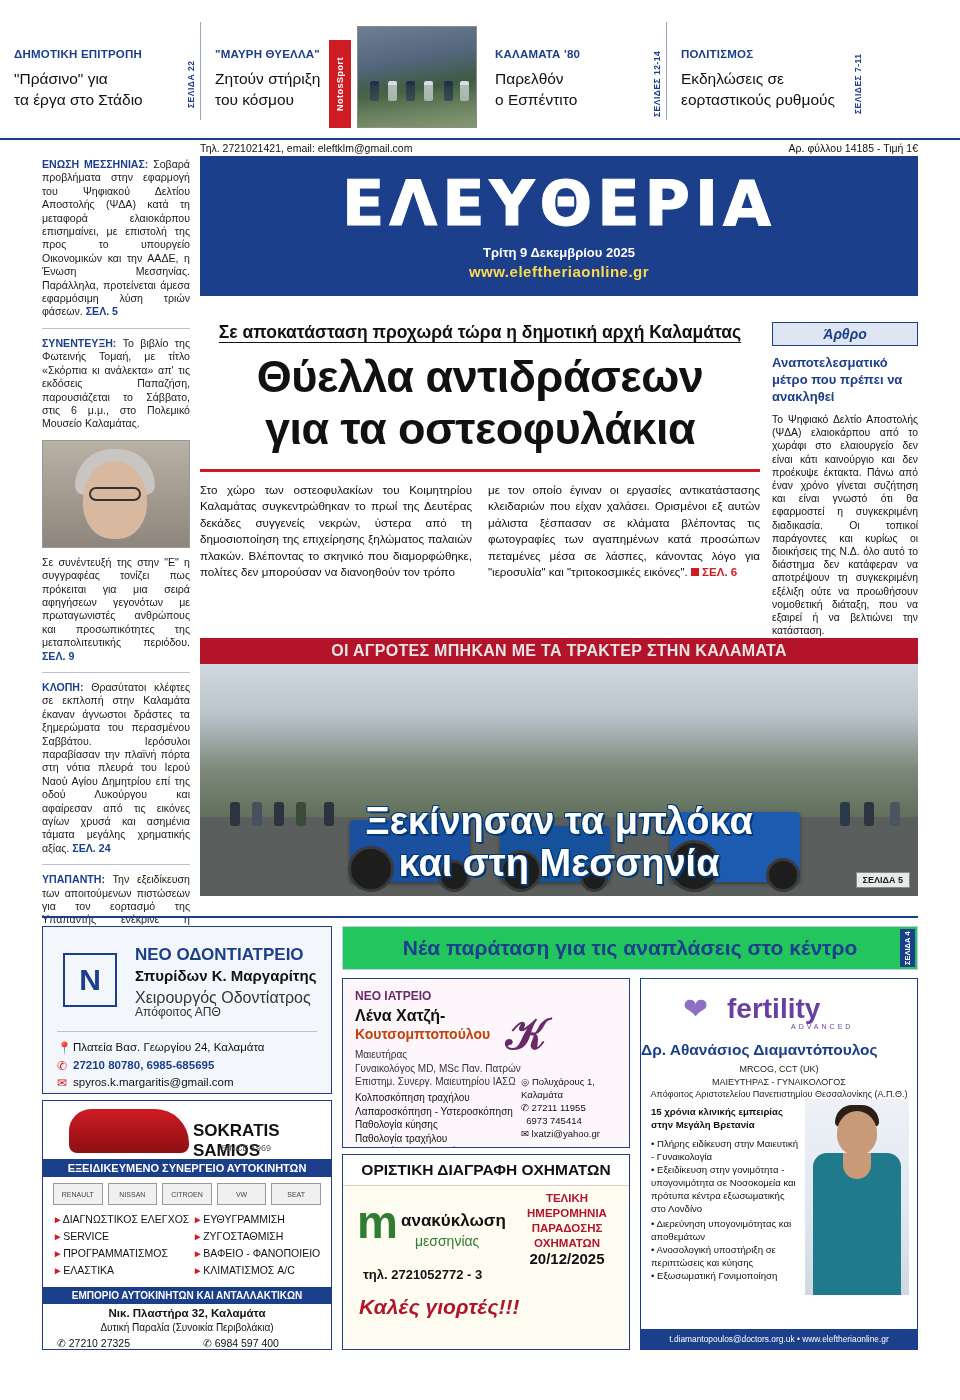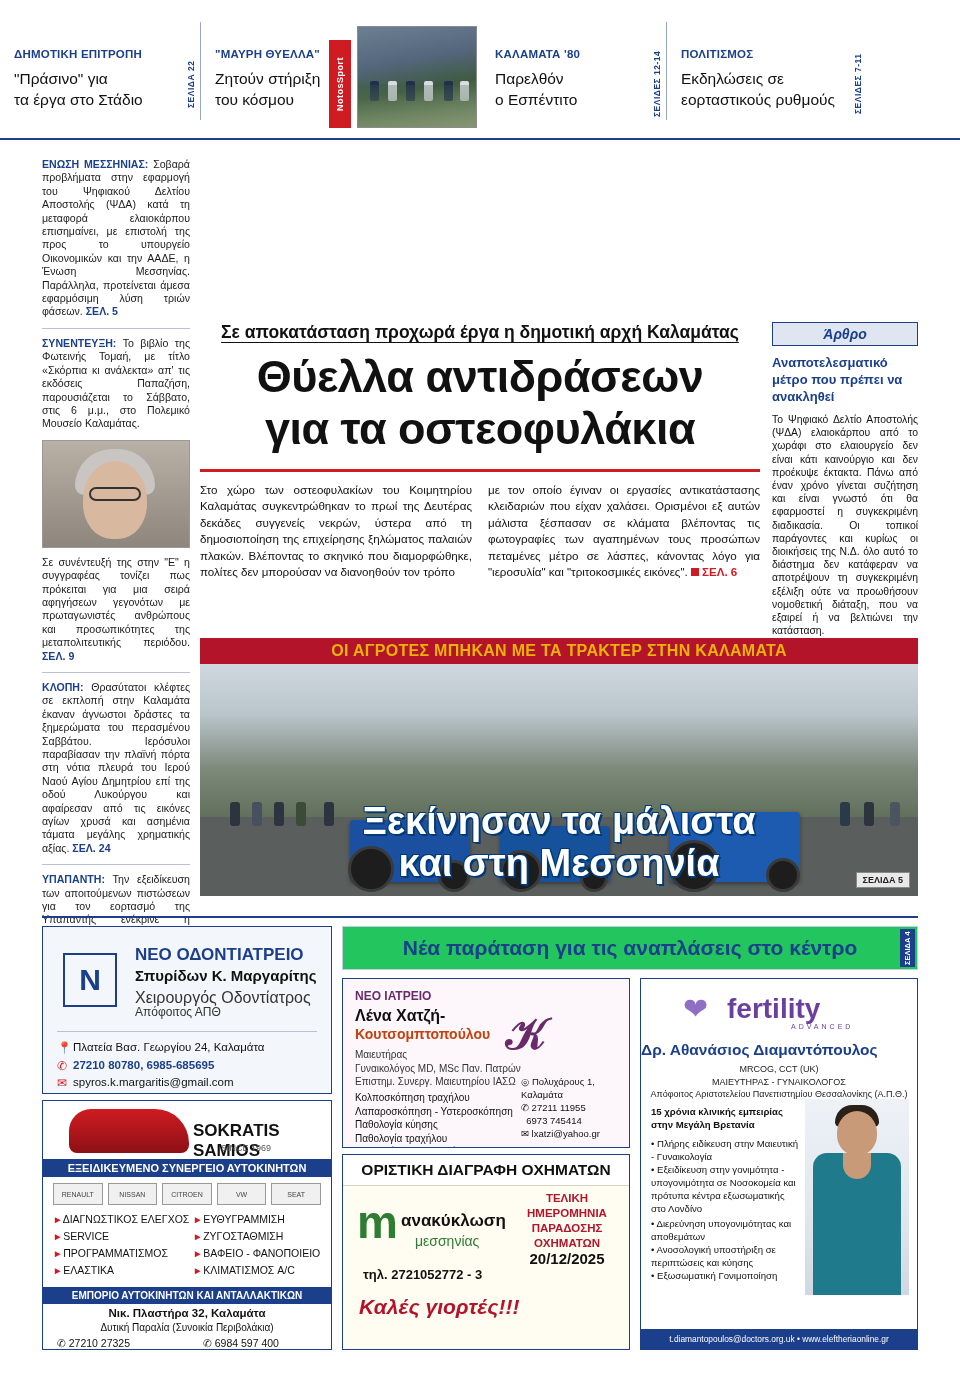--- a/index.html
+++ b/index.html
@@ -110,21 +110,21 @@
   }
   .arthro h3 {
     margin: 8px 0 8px 0; font-size: 13px; line-height: 17px; color: #1b3f8b; font-weight: bold;
   }
   .arthro p { margin: 0; font-size: 10.4px; line-height: 13.2px; text-align: justify; }
   .arthro .sel { text-align: right; font-weight: bold; font-size: 10.5px; color: #1b3f8b; margin-top: 8px; font-style: italic; }
 
   
   .photoblock { position: absolute; left: 200px; top: 638px; width: 718px; height: 262px; }
   .photoband {
-    background: #b4142a; color: #eab308; text-align: center; font-size: 16px; font-weight: bold;
+    background: #b4142a; color: #e5e5e5; text-align: center; font-size: 16px; font-weight: bold;
     padding: 4px 0; letter-spacing: .3px;
   }
   .photo {
     position: relative; width: 718px; height: 232px; overflow: hidden;
     background: linear-gradient(180deg,#cfd8de 0%, #b9c4cb 22%, #7d8a7a 45%, #5c6a57 70%, #4a5246 100%);
   }
   .photo .road { position:absolute; left:0; right:0; bottom:0; height:34%; background:#5a5f5e; }
   .photo .tractor {
     position:absolute; bottom:14px; background:#1b4fa0; border-radius:4px; box-shadow:0 2px 4px rgba(0,0,0,.4);
   }
@@ -308,20 +308,31 @@
     <div class="tsbox ts5">
       <div class="kicker">ΠΟΛΙΤΙΣΜΟΣ</div>
       <div class="lines">
         <div>Εκδηλώσεις σε</div>
         <div>εορταστικούς ρυθμούς</div>
       </div>
       <div class="sidetag">ΣΕΛΙΔΕΣ 7-11</div>
     </div>
   </div>
 
+  <div class="mast-wrap">
+    <div class="infoline">
+      <span>Τηλ. 2721021421, email: eleftklm@gmail.com</span>
+      <span>Αρ. φύλλου 14185 - Τιμή 1€</span>
+    </div>
+    <div class="masthead">
+      <div class="logo">ΕΛΕΥΘΕΡΙΑ</div>
+      <div class="date">Τρίτη 9 Δεκεμβρίου 2025</div>
+      <div class="url">www.eleftheriaonline.gr</div>
+    </div>
+  </div>
 
   <div class="leftcol" style="top:158px">
     <p>
       <span class="lead">ΕΝΩΣΗ ΜΕΣΣΗΝΙΑΣ:</span><span> Σοβαρά προβλήματα στην εφαρμογή του Ψηφιακού Δελτίου Αποστολής (ΨΔΑ) κατά τη μεταφορά ελαιοκάρπου επισημαίνει, με επιστολή της προς το υπουργείο Οικονομικών και την ΑΑΔΕ, η Ένωση Μεσσηνίας. Παράλληλα, προτείνεται άμεσα εφαρμόσιμη λύση τριών φάσεων.</span>
       <span class="sel">ΣΕΛ. 5</span>
     </p>
     <div class="leftrule"></div>
     <p>
       <span class="lead">ΣΥΝΕΝΤΕΥΞΗ:</span><span> Το βιβλίο της Φωτεινής Τομαή, με τίτλο «Σκόρπια κι ανάλεκτα» απ' τις εκδόσεις Παπαζήση, παρουσιάζεται το Σάββατο, στις 6 μ.μ., στο Πολεμικό Μουσείο Καλαμάτας.</span>
     </p>
@@ -340,30 +351,30 @@
       <span class="sel">ΣΕΛ. 24</span>
     </p>
     <div class="leftrule"></div>
     <p>
       <span class="lead">ΥΠΑΠΑΝΤΗ:</span><span> Την εξειδίκευση των αποιτούμενων πιστώσεων για τον εορτασμό της Υπαπαντής ενέκρινε η Δημοτική Επιτροπή Καλαμάτας. Ο δήμος θα προσβλέπει γεύμα προς τιμήν των επισήμων ενώ παράλληλα, θα καλυφθούν δαπάνες για ανθοστολισμό και διαμονή προσκεκλημένων. Η συνολική δαπάνη ανέρχεται στα 15.126 ευρώ.</span>
       <span class="sel">ΣΕΛ. 4</span>
     </p>
   </div>
 
   <div class="mainhead">
-    <div class="over">Σε αποκατάσταση προχωρά έργα η δημοτική αρχή Καλαμάτας</div>
+    <div class="over">Σε αποκατάσταση προχωρά τώρα η δημοτική αρχή Καλαμάτας</div>
     <h1>
       <span>Θύελλα αντιδράσεων</span><br>
       <span>για τα οστεοφυλάκια</span>
     </h1>
     <div class="redrule"></div>
     <div class="body2">
       <div>Στο χώρο των οστεοφυλακίων του Κοιμητηρίου Καλαμάτας συγκεντρώθηκαν το πρωί της Δευτέρας δεκάδες συγγενείς νεκρών, ύστερα από τη δημοσιοποίηση της επιχείρησης ξηλώματος παλαιών πλακών. Βλέποντας το σκηνικό που διαμορφώθηκε, πολίτες δεν μπορούσαν να διανοηθούν τον τρόπο</div>
       <div>
-        <span>με τον οποίο έγιναν οι εργασίες αντικατάστασης κλειδαριών που είχαν χαλάσει. Ορισμένοι εξ αυτών μάλιστα ξέσπασαν σε κλάματα βλέποντας τις φωτογραφίες των αγαπημένων τους προσώπων πεταμένες μέτρο σε λάσπες, κάνοντας λόγο για "ιεροσυλία" και "τριτοκοσμικές εικόνες".</span>
+        <span>με τον οποίο έγιναν οι εργασίες αντικατάστασης κλειδαριών που είχαν χαλάσει. Ορισμένοι εξ αυτών μάλιστα ξέσπασαν σε κλάματα βλέποντας τις φωτογραφίες των αγαπημένων κατά προσώπων πεταμένες μέσα σε λάσπες, κάνοντας λόγο για "ιεροσυλία" και "τριτοκοσμικές εικόνες".</span>
         <span class="sq"></span><span class="selref">ΣΕΛ. 6</span>
       </div>
     </div>
   </div>
 
   <div class="arthro">
     <div class="head">Άρθρο</div>
     <h3>Αναποτελεσματικό μέτρο που πρέπει να ανακληθεί</h3>
     <p>Το Ψηφιακό Δελτίο Αποστολής (ΨΔΑ) ελαιοκάρπου από το χωράφι στο ελαιουργείο δεν είναι κάτι καινούργιο και δεν προέκυψε έκτακτα. Πάνω από έναν χρόνο γίνεται συζήτηση και είναι γνωστό ότι θα εφαρμοστεί η συγκεκριμένη διαδικασία. Οι τοπικοί παράγοντες και κυρίως οι διοικήσεις της Ν.Δ. όλο αυτό το διάστημα δεν κατάφεραν να αποτρέψουν τη συγκεκριμένη εξέλιξη ούτε να προωθήσουν νομοθετική διάταξη, που να εξαιρεί ή να βελτιώνει την κατάσταση.</p>
     <div class="sel">ΣΕΛΙΔΑ 2</div>
@@ -384,21 +395,21 @@
       <div class="tractor" style="left:300px;width:110px;height:56px;background:#15529b"></div>
       <div class="wheel" style="left:300px;width:42px;height:42px;"></div>
       <div class="wheel" style="left:380px;width:28px;height:28px;"></div>
       <div class="tractor" style="left:470px;width:130px;height:70px;background:#1d5bb0"></div>
       <div class="wheel" style="left:468px;width:52px;height:52px;"></div>
       <div class="wheel" style="left:566px;width:34px;height:34px;"></div>
       <div class="crowd" style="left:640px;background:#2b3a48"></div>
       <div class="crowd" style="left:664px"></div>
       <div class="crowd" style="left:690px;background:#4a5560"></div>
       <h2>
-        <span>Ξεκίνησαν τα μάλιστα</span><br>
+        <span>Ξεκίνησαν τα μπλόκα</span><br>
         <span>και στη Μεσσηνία</span>
       </h2>
       <div class="selbadge">ΣΕΛΙΔΑ 5</div>
     </div>
   </div>
 
   <div class="hr-thick"></div>
 
   <div class="banner">
     <span>Νέα παράταση για τις αναπλάσεις στο κέντρο</span>

